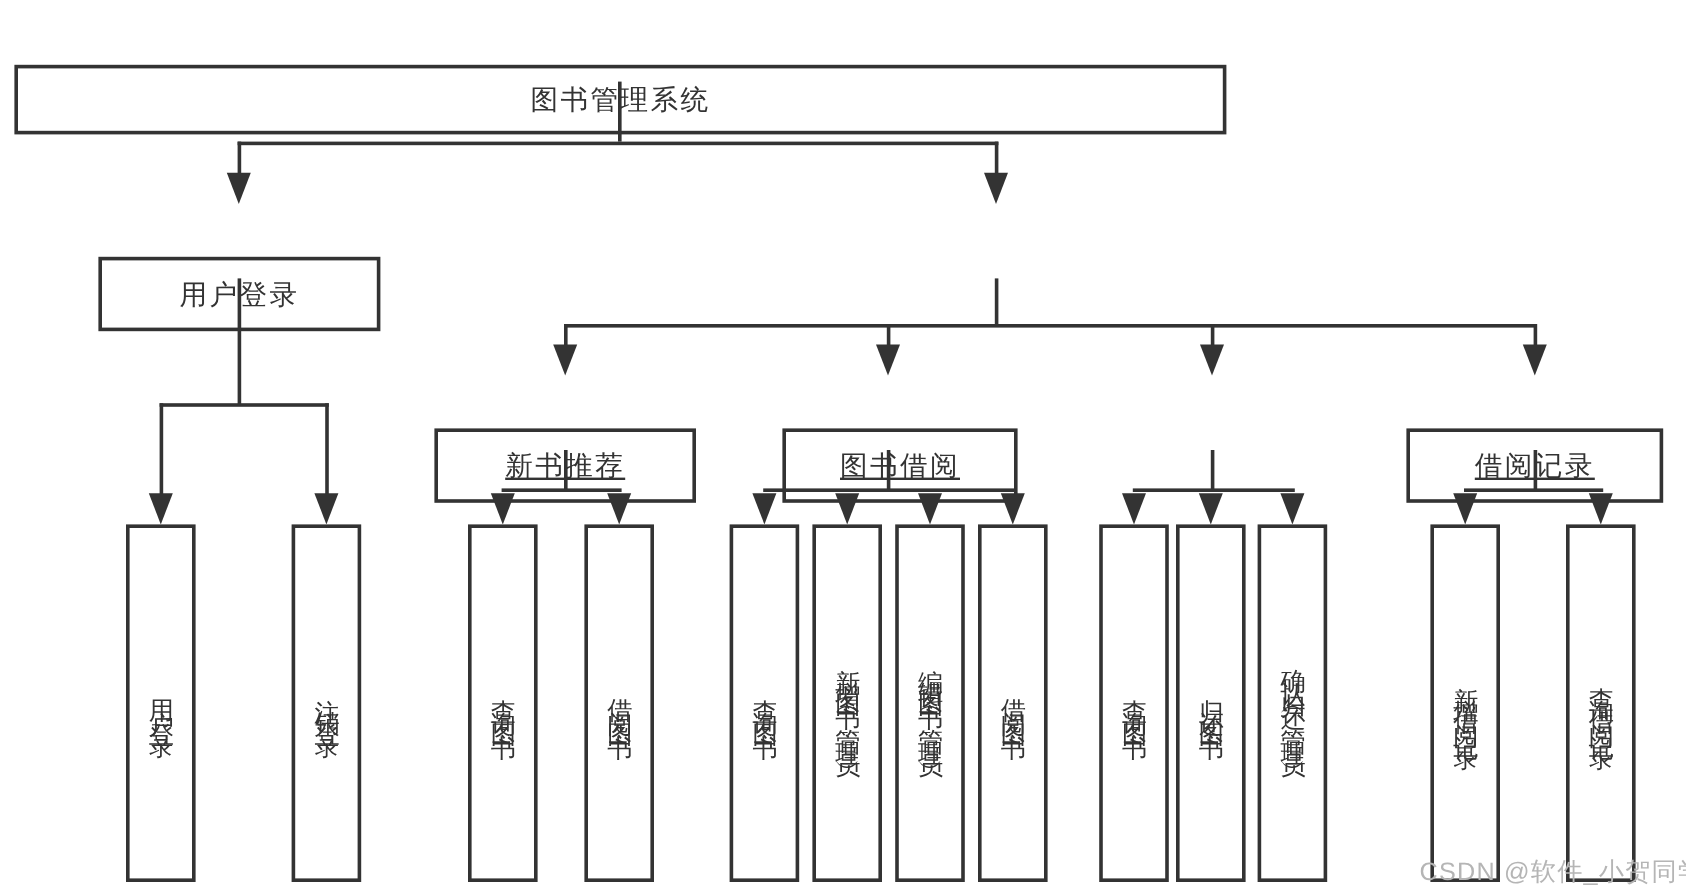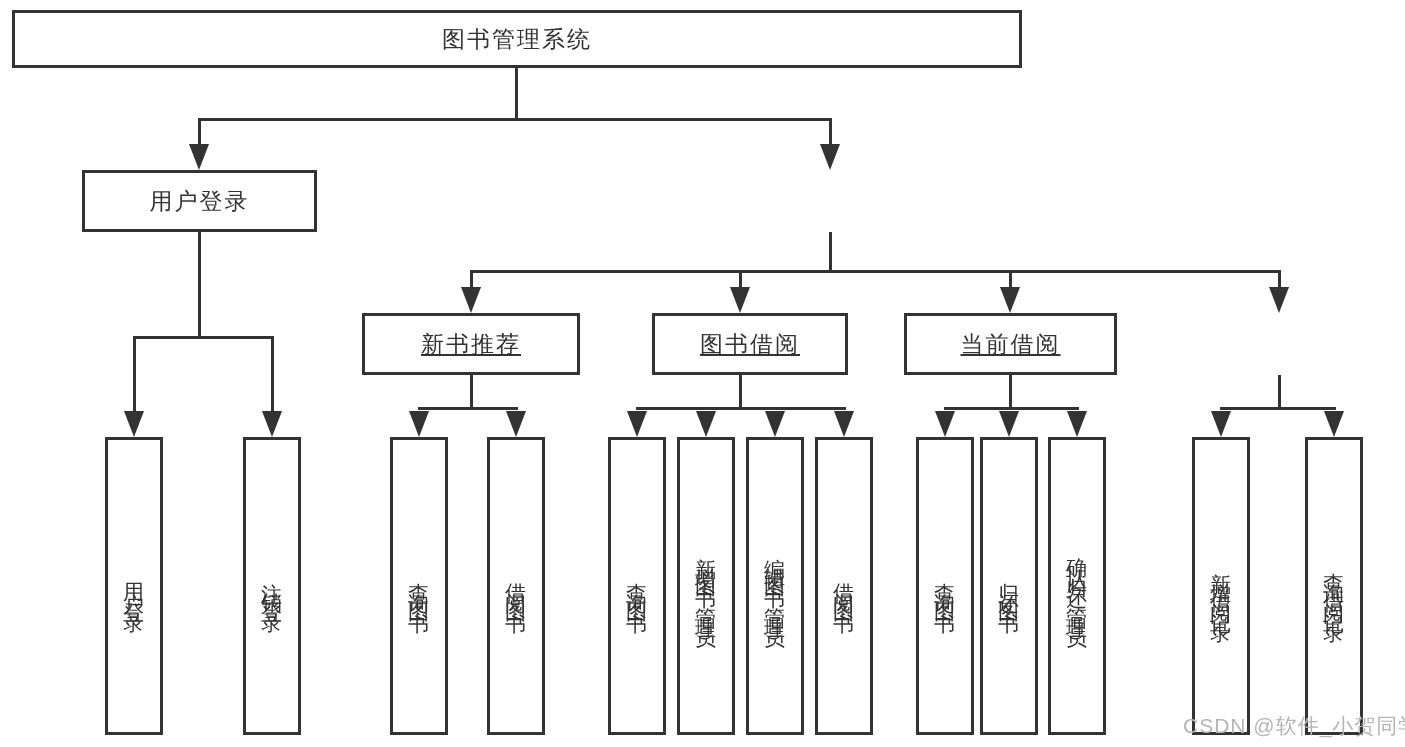--- a/index.html
+++ b/index.html
@@ -18,20 +18,21 @@
   }
   
   .box {
     position: absolute;
     box-sizing: border-box;
     border: 3px solid #333333;
     background: #ffffff;
     display: flex;
     align-items: center;
     justify-content: center;
+    margin-top: 44px;
   }
   .box .label {
     font-size: 23px;
     letter-spacing: 2px;
     color: #333333;
     white-space: nowrap;
   }
   .root-box   { left: 12px;  top: 10px;  width: 1010px; height: 58px; }
   .l2-box     { top: 170px;  height: 62px; width: 235px; }
   .l3-box     { top: 313px;  height: 62px; text-decoration: underline; }
@@ -120,22 +121,22 @@
   <div class="arr" style="left:730px;top:287px"></div>
   <div class="arr" style="left:1000px;top:287px"></div>
   <div class="arr" style="left:1269px;top:287px"></div>
 
   <div class="box l3-box" style="left:362px;width:218px">
     <span class="label">新书推荐</span>
   </div>
   <div class="box l3-box" style="left:652px;width:196px">
     <span class="label">图书借阅</span>
   </div>
-  <div class="box l3-box" style="left:904px;width:213px">
-    <span class="label">当前借阅</span>
+  <div class="box l3-box" style="left:1172px;width:214px">
+    <span class="label">借阅记录</span>
   </div>
 
   <div class="vl" style="left:470px;top:375px;height:34px"></div>
   <div class="vl" style="left:739px;top:375px;height:34px"></div>
   <div class="vl" style="left:1009px;top:375px;height:34px"></div>
   <div class="vl" style="left:1278px;top:375px;height:34px"></div>
 
   <div class="hl" style="left:418px;top:407px;width:100px"></div>
   <div class="hl" style="left:636px;top:407px;width:210px"></div>
   <div class="hl" style="left:944px;top:407px;width:135px"></div>

